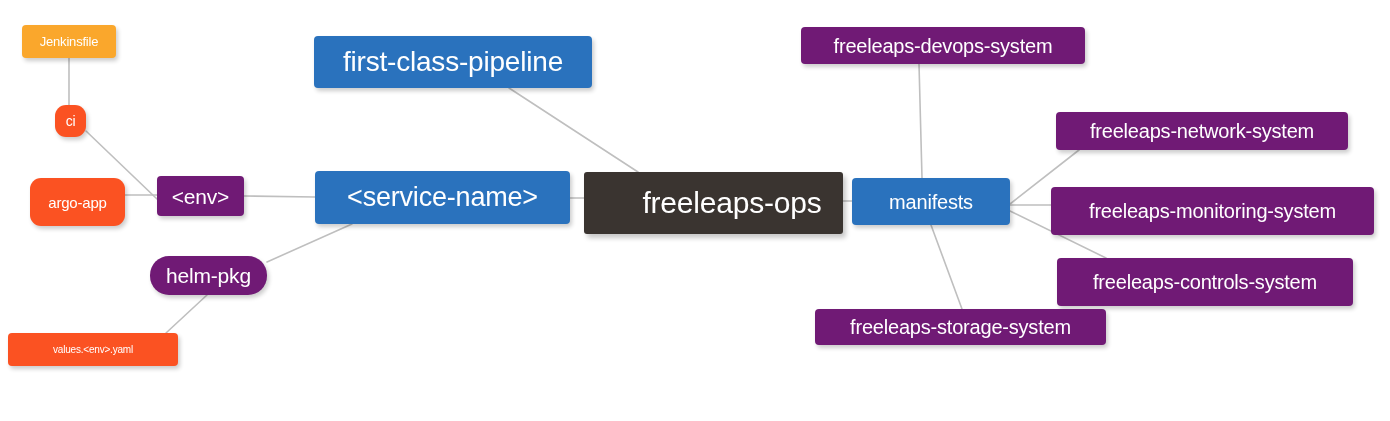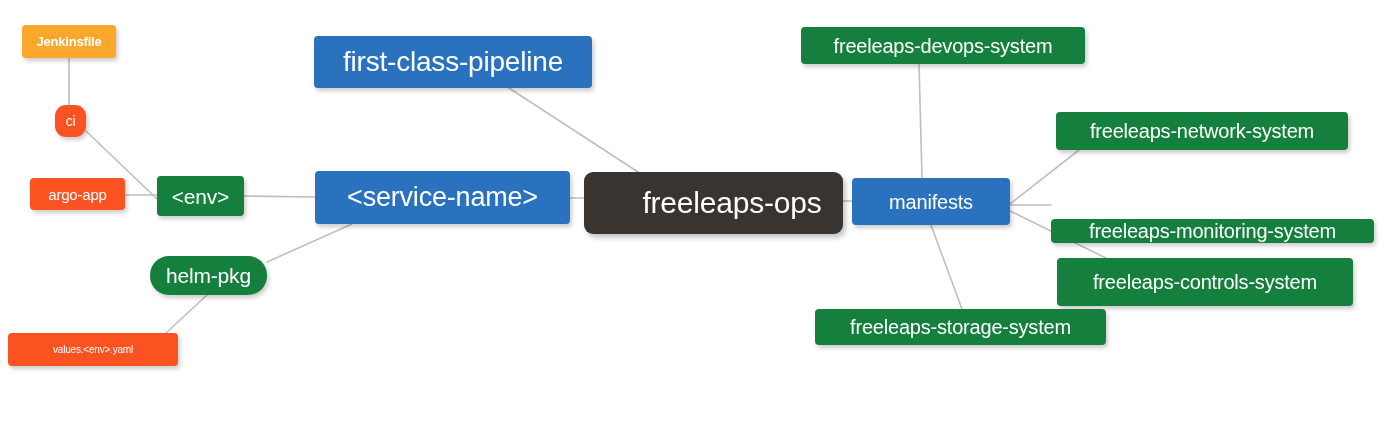--- a/index.html
+++ b/index.html
@@ -36,27 +36,27 @@
     color: #ffffff;
     border-radius: 4px;
     white-space: nowrap;
     line-height: 1;
     box-shadow: 2px 3px 4px rgba(0,0,0,0.20);
     letter-spacing: -0.2px;
     user-select: none;
   }
   .node.root {
     background: #3a3430;
-    border-radius: 9px;
+    border-radius: 3px;
     box-shadow: 3px 4px 5px rgba(0,0,0,0.22);
     padding-left: 37px;
   }
   .node.blue   { background: #2a72bd; }
-  .node.green  { background: #15803d; }
-  .node.orange { background: #faa72c; font-weight: bold; }
+  .node.green  { background: #701a75; }
+  .node.orange { background: #faa72c; }
   .node.red    { background: #fb5222; }
 </style>
 </head>
 <body>
 
 <div id="canvas">
   <svg id="edges" viewBox="0 0 1390 421" preserveAspectRatio="none">
       <line x1="69" y1="58" x2="69" y2="105" stroke="#bfbfbf" stroke-width="1.6" stroke-linecap="round"></line>
       <line x1="86" y1="131" x2="157" y2="199" stroke="#bfbfbf" stroke-width="1.6" stroke-linecap="round"></line>
       <line x1="125" y1="195" x2="157" y2="195" stroke="#bfbfbf" stroke-width="1.6" stroke-linecap="round"></line>
@@ -72,21 +72,21 @@
       <line x1="1010" y1="211" x2="1106" y2="258" stroke="#bfbfbf" stroke-width="1.6" stroke-linecap="round"></line>
       <line x1="931" y1="225" x2="962" y2="309" stroke="#bfbfbf" stroke-width="1.6" stroke-linecap="round"></line>
     </svg>
   <div id="nodes">
       <div class="node orange" style="left: 22px; top: 25px; width: 94px; height: 33px; font-size: 13px;">
         <span>Jenkinsfile</span>
       </div>
       <div class="node red" style="left: 55px; top: 105px; width: 31px; height: 32px; font-size: 14px; border-radius: 11px;">
         <span>ci</span>
       </div>
-      <div class="node red" style="left: 30px; top: 178px; width: 95px; height: 32px; font-size: 15px;">
+      <div class="node red" style="left: 30px; top: 178px; width: 95px; height: 48px; font-size: 15px; border-radius: 11px;">
         <span>argo-app</span>
       </div>
       <div class="node green" style="left: 157px; top: 176px; width: 87px; height: 40px; font-size: 21px;">
         <span>&lt;env&gt;</span>
       </div>
       <div class="node green" style="left: 150px; top: 256px; width: 117px; height: 39px; font-size: 21px; border-radius: 19px;">
         <span>helm-pkg</span>
       </div>
       <div class="node red" style="left: 8px; top: 333px; width: 170px; height: 33px; font-size: 10px;">
         <span>values.&lt;env&gt;.yaml</span>
@@ -102,21 +102,21 @@
       </div>
       <div class="node blue" style="left: 852px; top: 178px; width: 158px; height: 47px; font-size: 20px;">
         <span>manifests</span>
       </div>
       <div class="node green" style="left: 801px; top: 27px; width: 284px; height: 37px; font-size: 20px;">
         <span>freeleaps-devops-system</span>
       </div>
       <div class="node green" style="left: 1056px; top: 112px; width: 292px; height: 38px; font-size: 20px;">
         <span>freeleaps-network-system</span>
       </div>
-      <div class="node green" style="left: 1051px; top: 187px; width: 323px; height: 24px; font-size: 20px; margin-top: 32px;">
+      <div class="node green" style="left: 1051px; top: 187px; width: 323px; height: 48px; font-size: 20px;">
         <span>freeleaps-monitoring-system</span>
       </div>
       <div class="node green" style="left: 1057px; top: 258px; width: 296px; height: 48px; font-size: 20px;">
         <span>freeleaps-controls-system</span>
       </div>
       <div class="node green" style="left: 815px; top: 309px; width: 291px; height: 36px; font-size: 20px; text-align: center;">
         <span>freeleaps-storage-system</span>
       </div>
     </div>
 </div>

